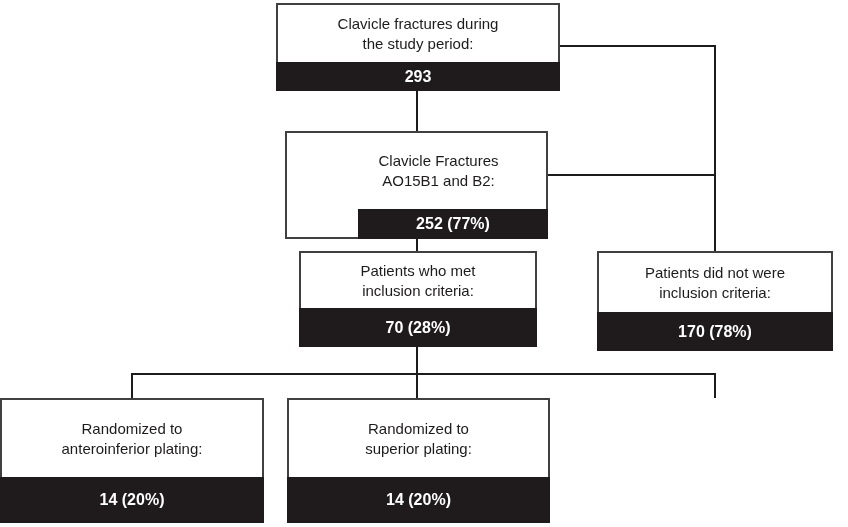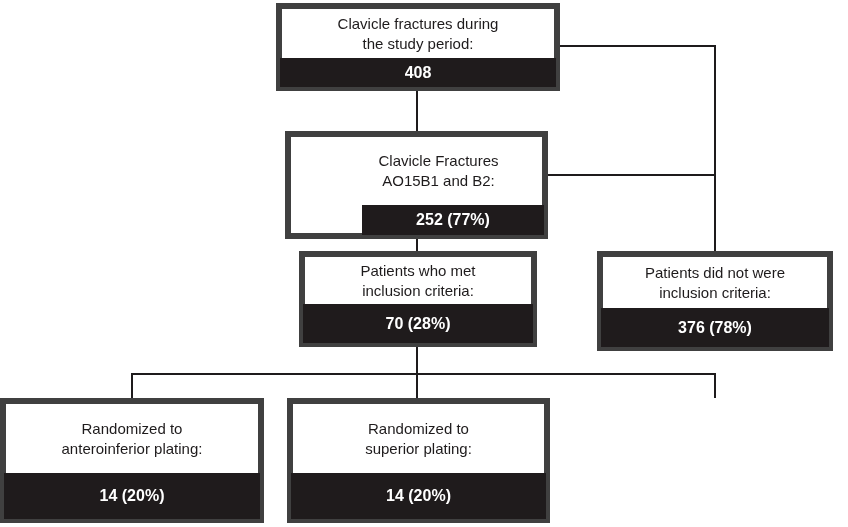--- a/index.html
+++ b/index.html
@@ -11,21 +11,21 @@
     position: relative;
     width: 848px;
     height: 527px;
     background: #ffffff;
     font-family: "Liberation Sans", "DejaVu Sans", sans-serif;
     overflow: hidden;
   }
   .node {
     position: absolute;
     box-sizing: border-box;
-    border: 6px solid #404040;
+    border: 2px solid #404040;
     background: #ffffff;
     display: flex;
     flex-direction: column;
   }
   .node-label {
     flex: 1;
     display: flex;
     align-items: center;
     justify-content: center;
     text-align: center;
@@ -90,39 +90,39 @@
   <div class="line" id="c-drop-left"></div>
   <div class="line" id="c-drop-mid"></div>
   <div class="line" id="c-drop-right"></div>
   <div class="line" id="c-total-right"></div>
   <div class="line" id="c-ao-right"></div>
   <div class="line" id="c-right-vert"></div>
 
   <div class="node" id="node-total">
     <div class="node-label">Clavicle fractures during
 the study period:</div>
-    <div class="node-value">408</div>
+    <div class="node-value">293</div>
   </div>
 
   <div class="node" id="node-ao">
     <div class="node-label">Clavicle Fractures
 AO15B1 and B2:</div>
     <div class="node-value">252 (77%)</div>
   </div>
 
   <div class="node" id="node-met">
     <div class="node-label">Patients who met
 inclusion criteria:</div>
     <div class="node-value">70 (28%)</div>
   </div>
 
   <div class="node" id="node-notmet">
     <div class="node-label">Patients did not were
 inclusion criteria:</div>
-    <div class="node-value">376 (78%)</div>
+    <div class="node-value">170 (78%)</div>
   </div>
 
   <div class="node" id="node-antero">
     <div class="node-label">Randomized to
 anteroinferior plating:</div>
     <div class="node-value">14 (20%)</div>
   </div>
 
   <div class="node" id="node-superior">
     <div class="node-label">Randomized to

